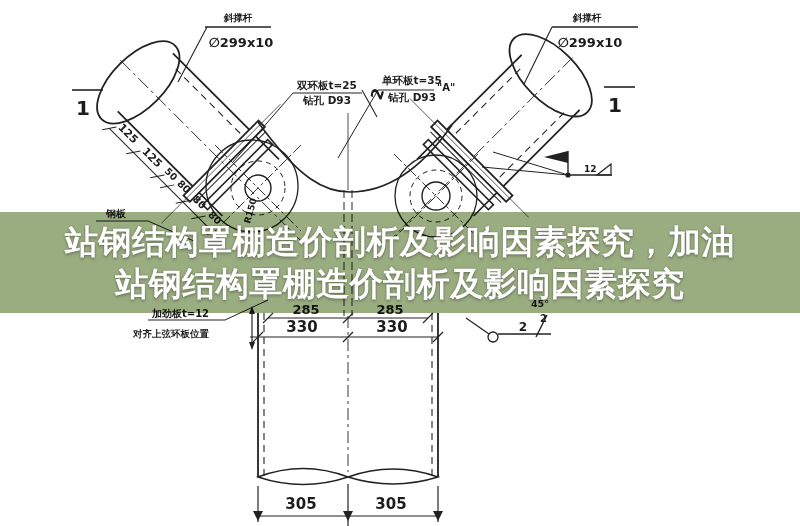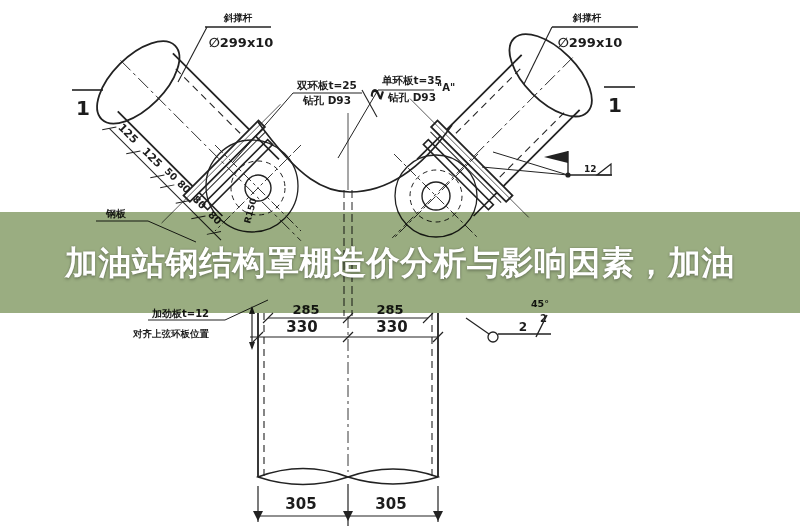--- a/index.html
+++ b/index.html
@@ -205,16 +205,17 @@
     <text x="106" y="217" font-size="10" font-weight="700">钢板</text>
     <line x1="96" y1="221" x2="148" y2="221" stroke="#222" stroke-width="1.2"></line>
     <line x1="148" y1="221" x2="196" y2="242" stroke="#222" stroke-width="1"></line>
   </g>
 
   <text x="250" y="224" font-size="9" font-weight="700" transform="rotate(-75 250 224)">R150</text>
 </svg>
 
   <div class="banner-bg" style="background:#9AAD81;"></div>
   <div class="banner-text">
-    <div class="banner-line">加油站钢结构罩棚造价分析与影响因素，加油</div>
+    <div class="banner-line">站钢结构罩棚造价剖析及影响因素探究，加油</div>
+    <div class="banner-line">站钢结构罩棚造价剖析及影响因素探究</div>
   </div>
 
 </div>
 
 </body></html>

